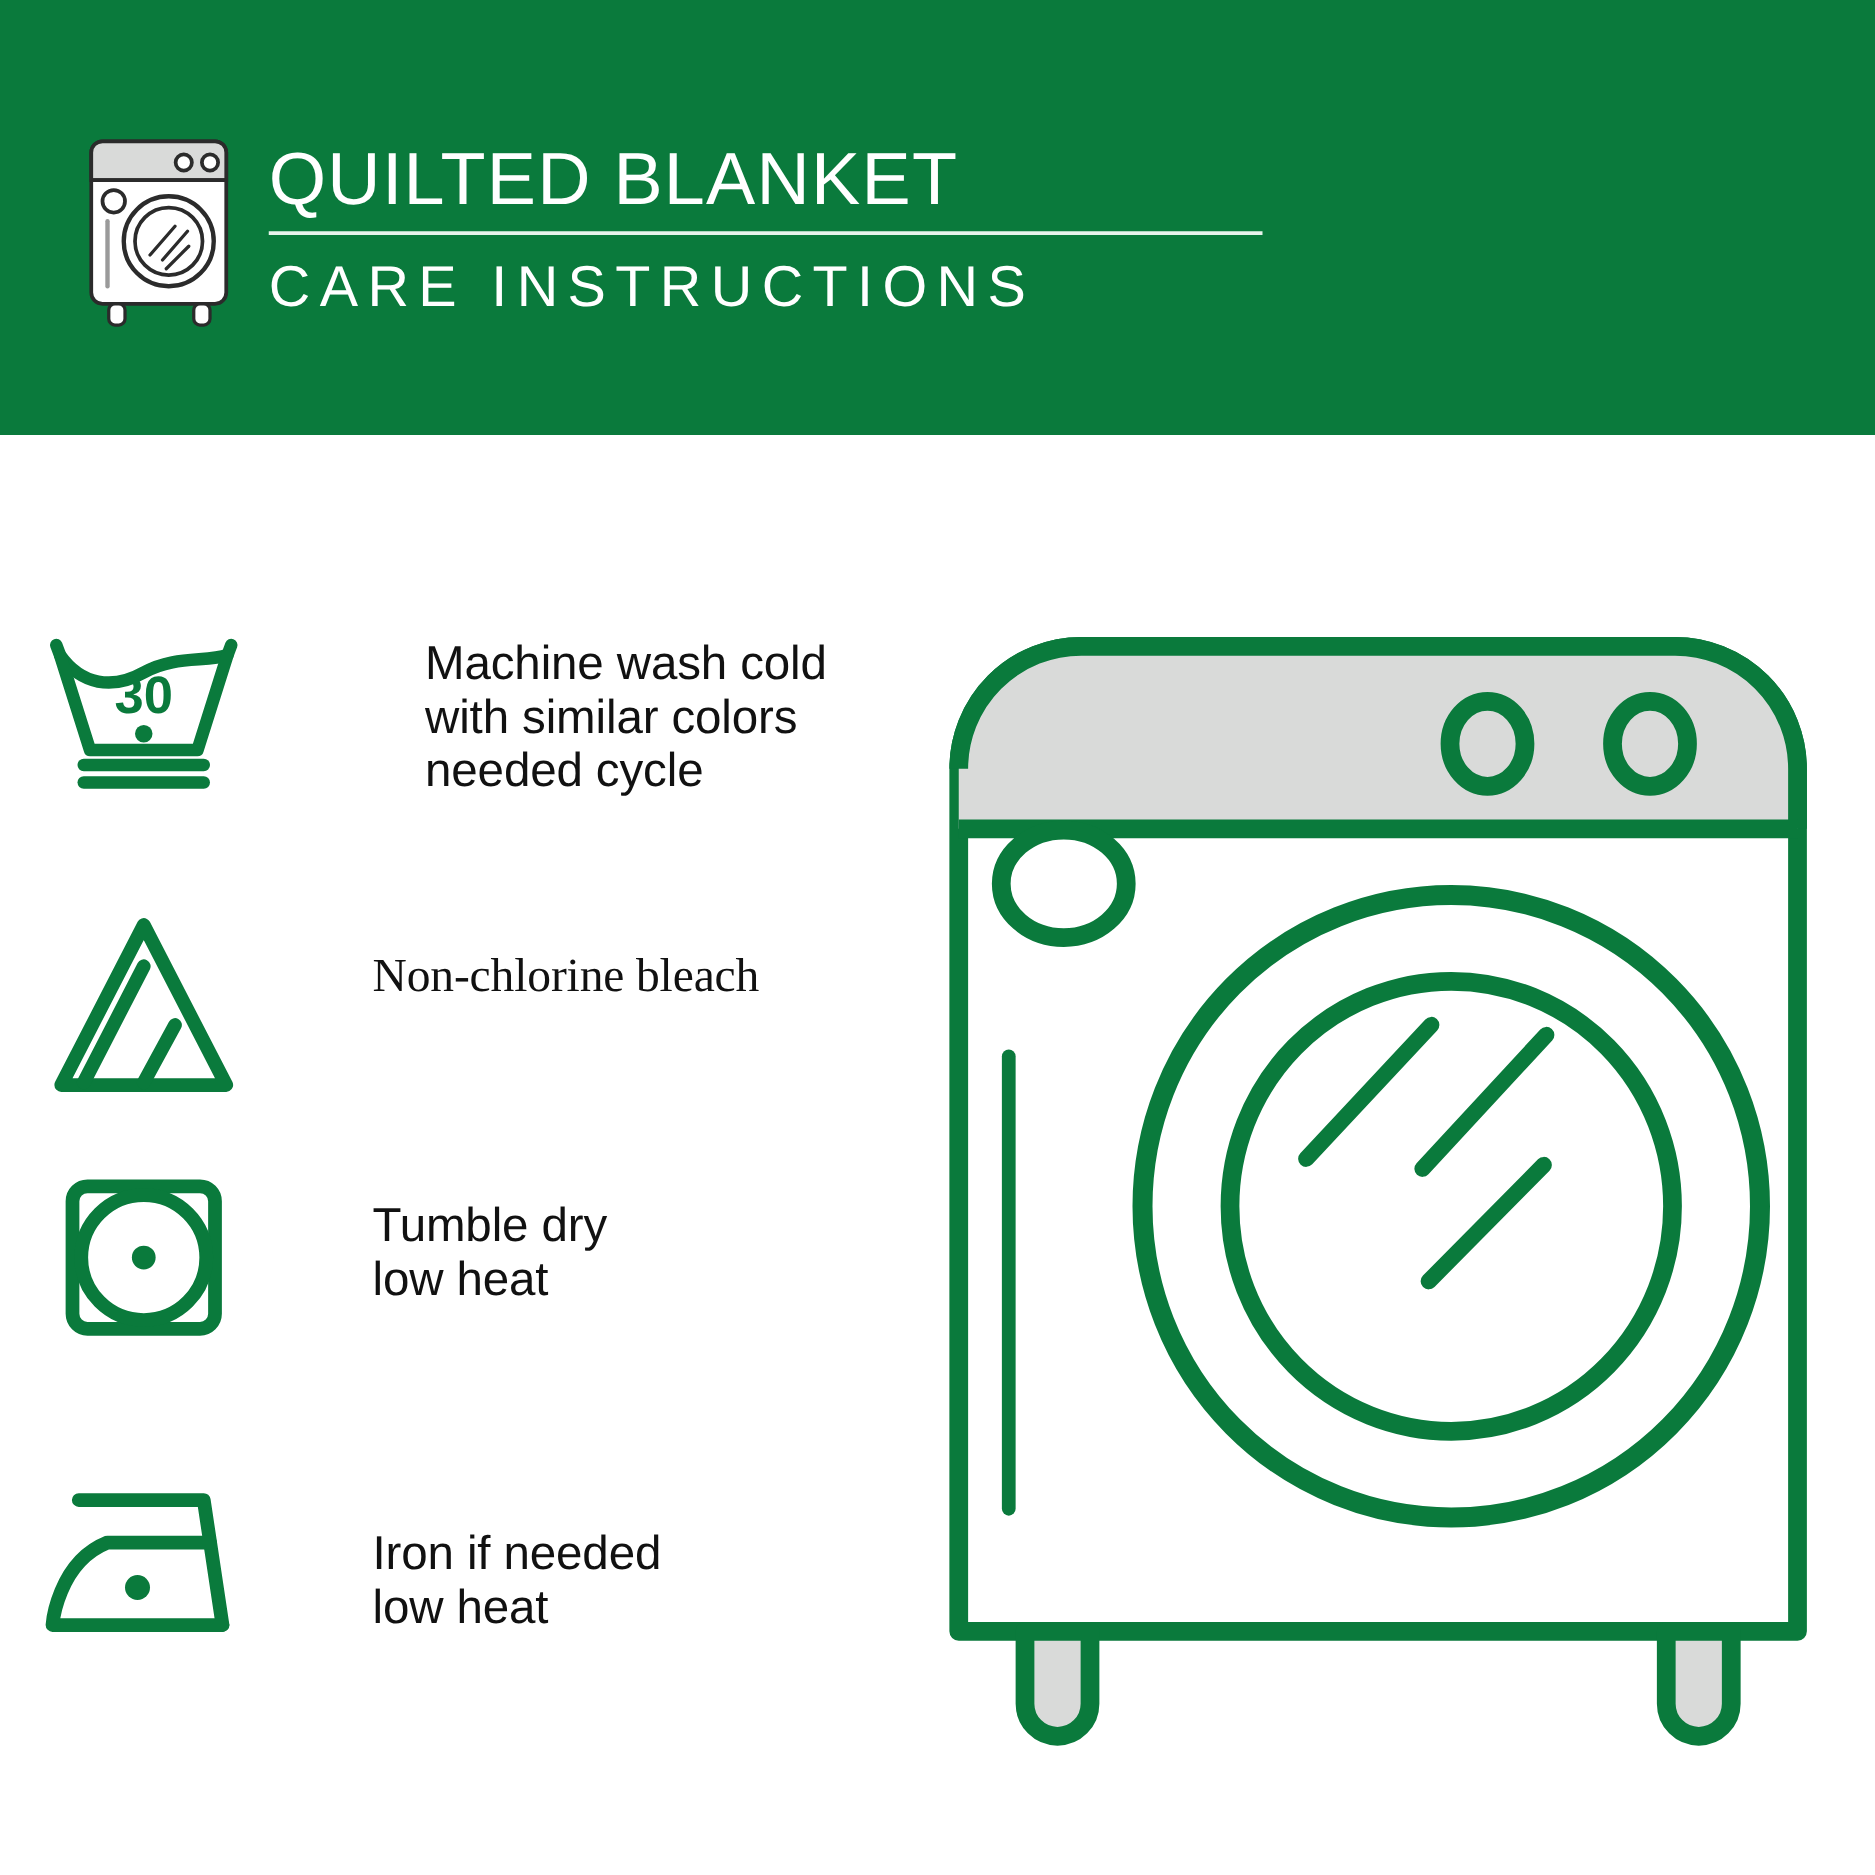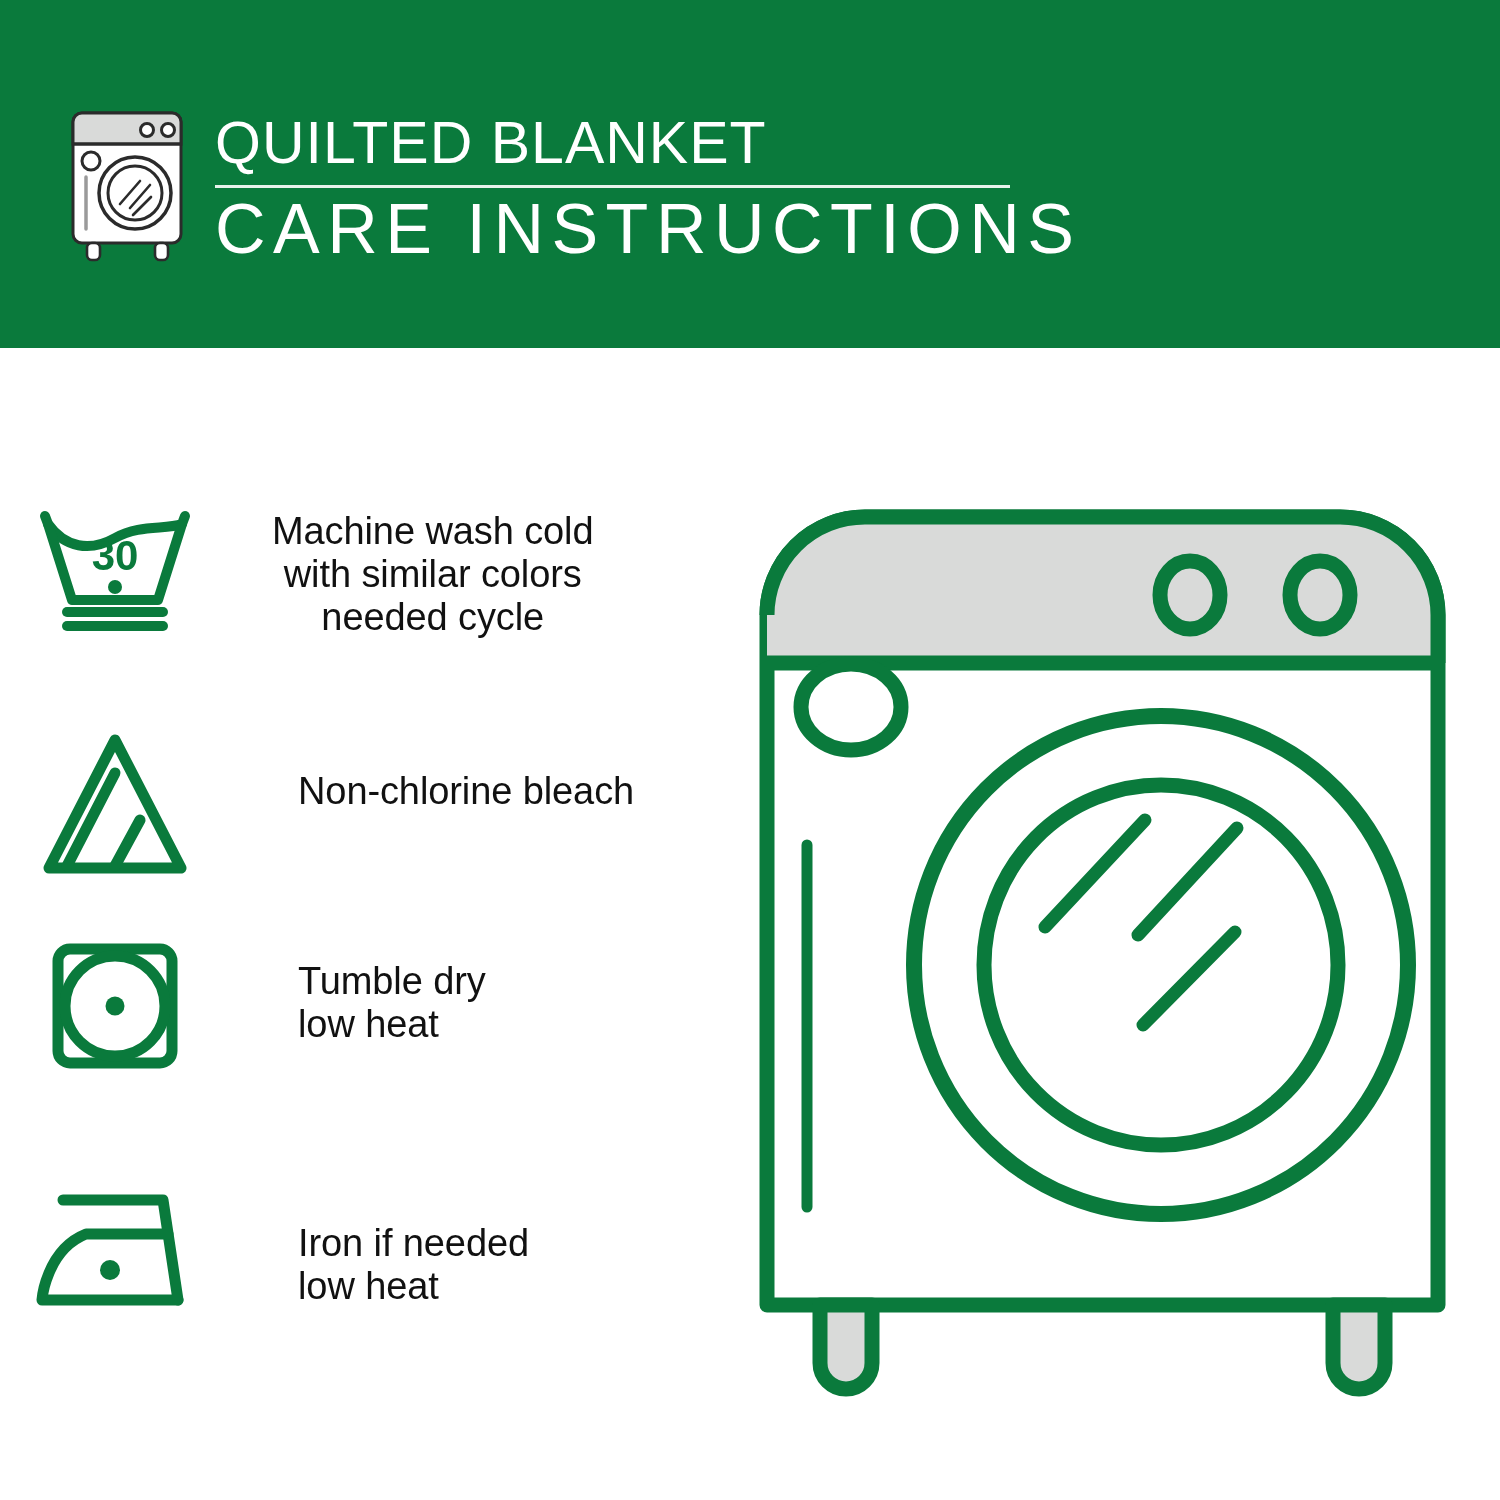--- a/index.html
+++ b/index.html
@@ -52,21 +52,21 @@
   }
   #title-divider {
     margin-top: 7px;
     margin-bottom: 7px;
     height: 3px;
     background: #e8f3ec;
     width: 795px;
   }
   #title-sub {
     color: #ffffff;
-    font-size: 70px;
+    font-size: 46px;
     line-height: 68px;
     letter-spacing: 7.5px;
     font-weight: 400;
     white-space: nowrap;
   }
 
   
   #care-list {
     position: absolute;
     left: 0;
@@ -96,22 +96,22 @@
     letter-spacing: -0.1px;
     padding-top: 2px;
   }
   .care-text .line { display: block; white-space: nowrap; }
 
   #row-wash   { top: 160px; gap: 10px; }
   #row-bleach { top: 380px; }
   #row-dry    { top: 588px; }
   #row-iron   { top: 840px; align-items: center; }
 
-  #row-wash   .care-text { margin-left: 32px; text-align: center; }
-  #row-bleach .care-text { margin-left: 68px; margin-top: 40px; }
+  #row-wash   .care-text { margin-left: 100px; }
+  #row-bleach .care-text { margin-left: 68px; margin-top: 30px; font-family: Liberation Serif, serif; }
   #row-dry    .care-text { margin-left: 68px; margin-top: 22px; }
   #row-iron   .care-text { margin-left: 68px; margin-top: 22px; }
 
   
   #machine-illustration {
     position: absolute;
     left: 745px;
     top: 495px;
     width: 715px;
     height: 930px;

